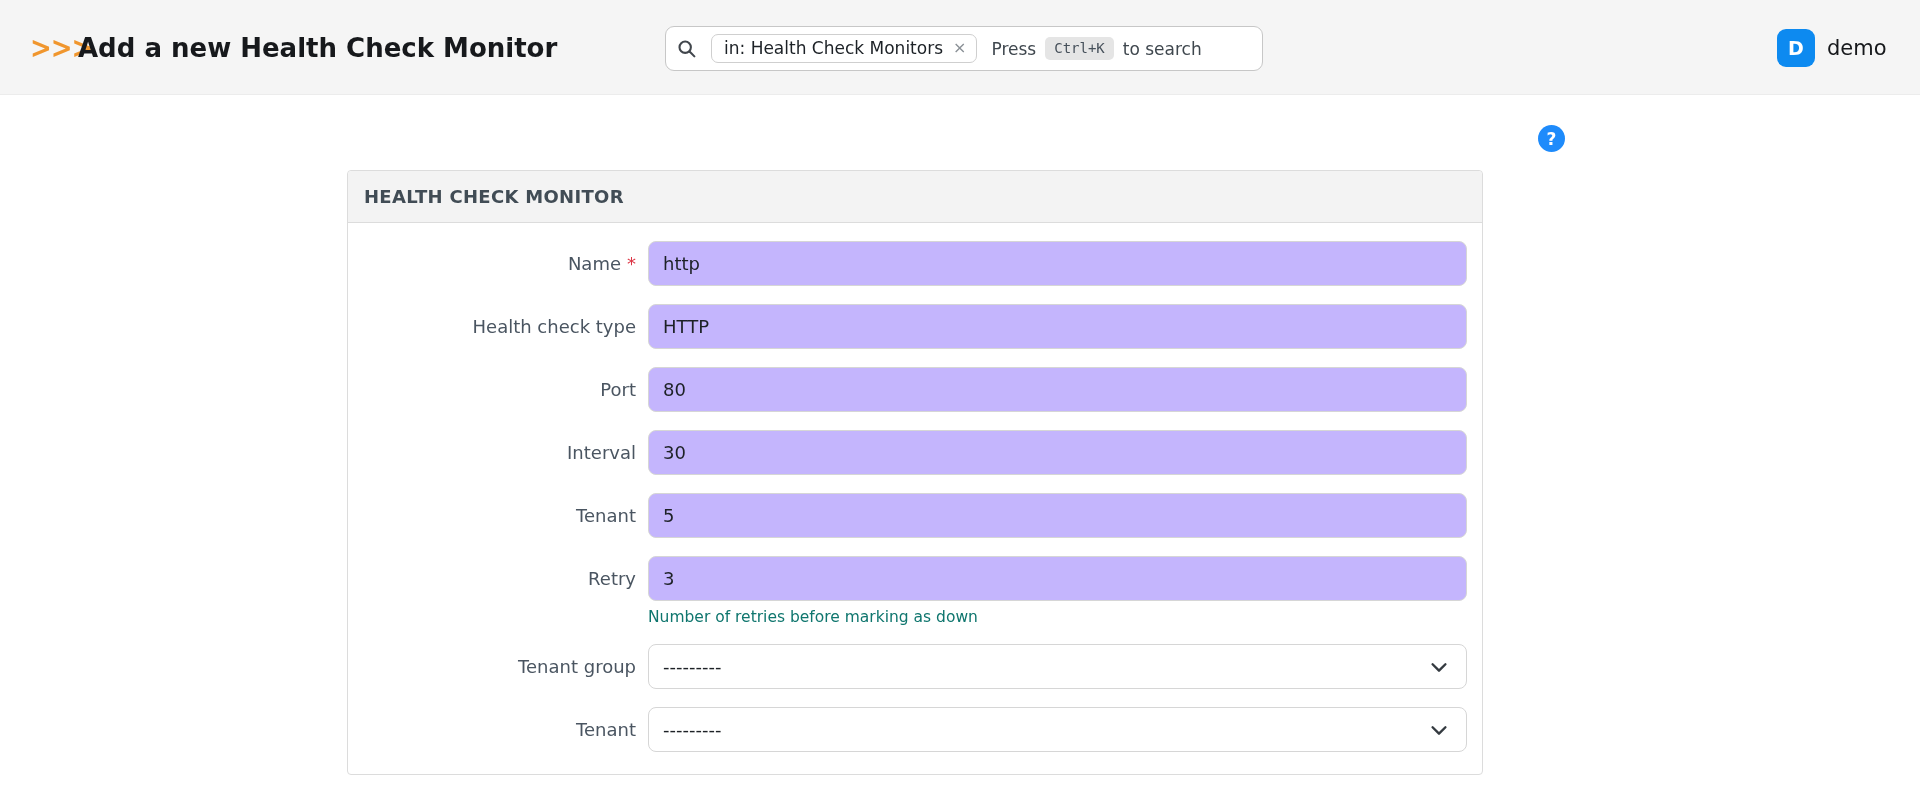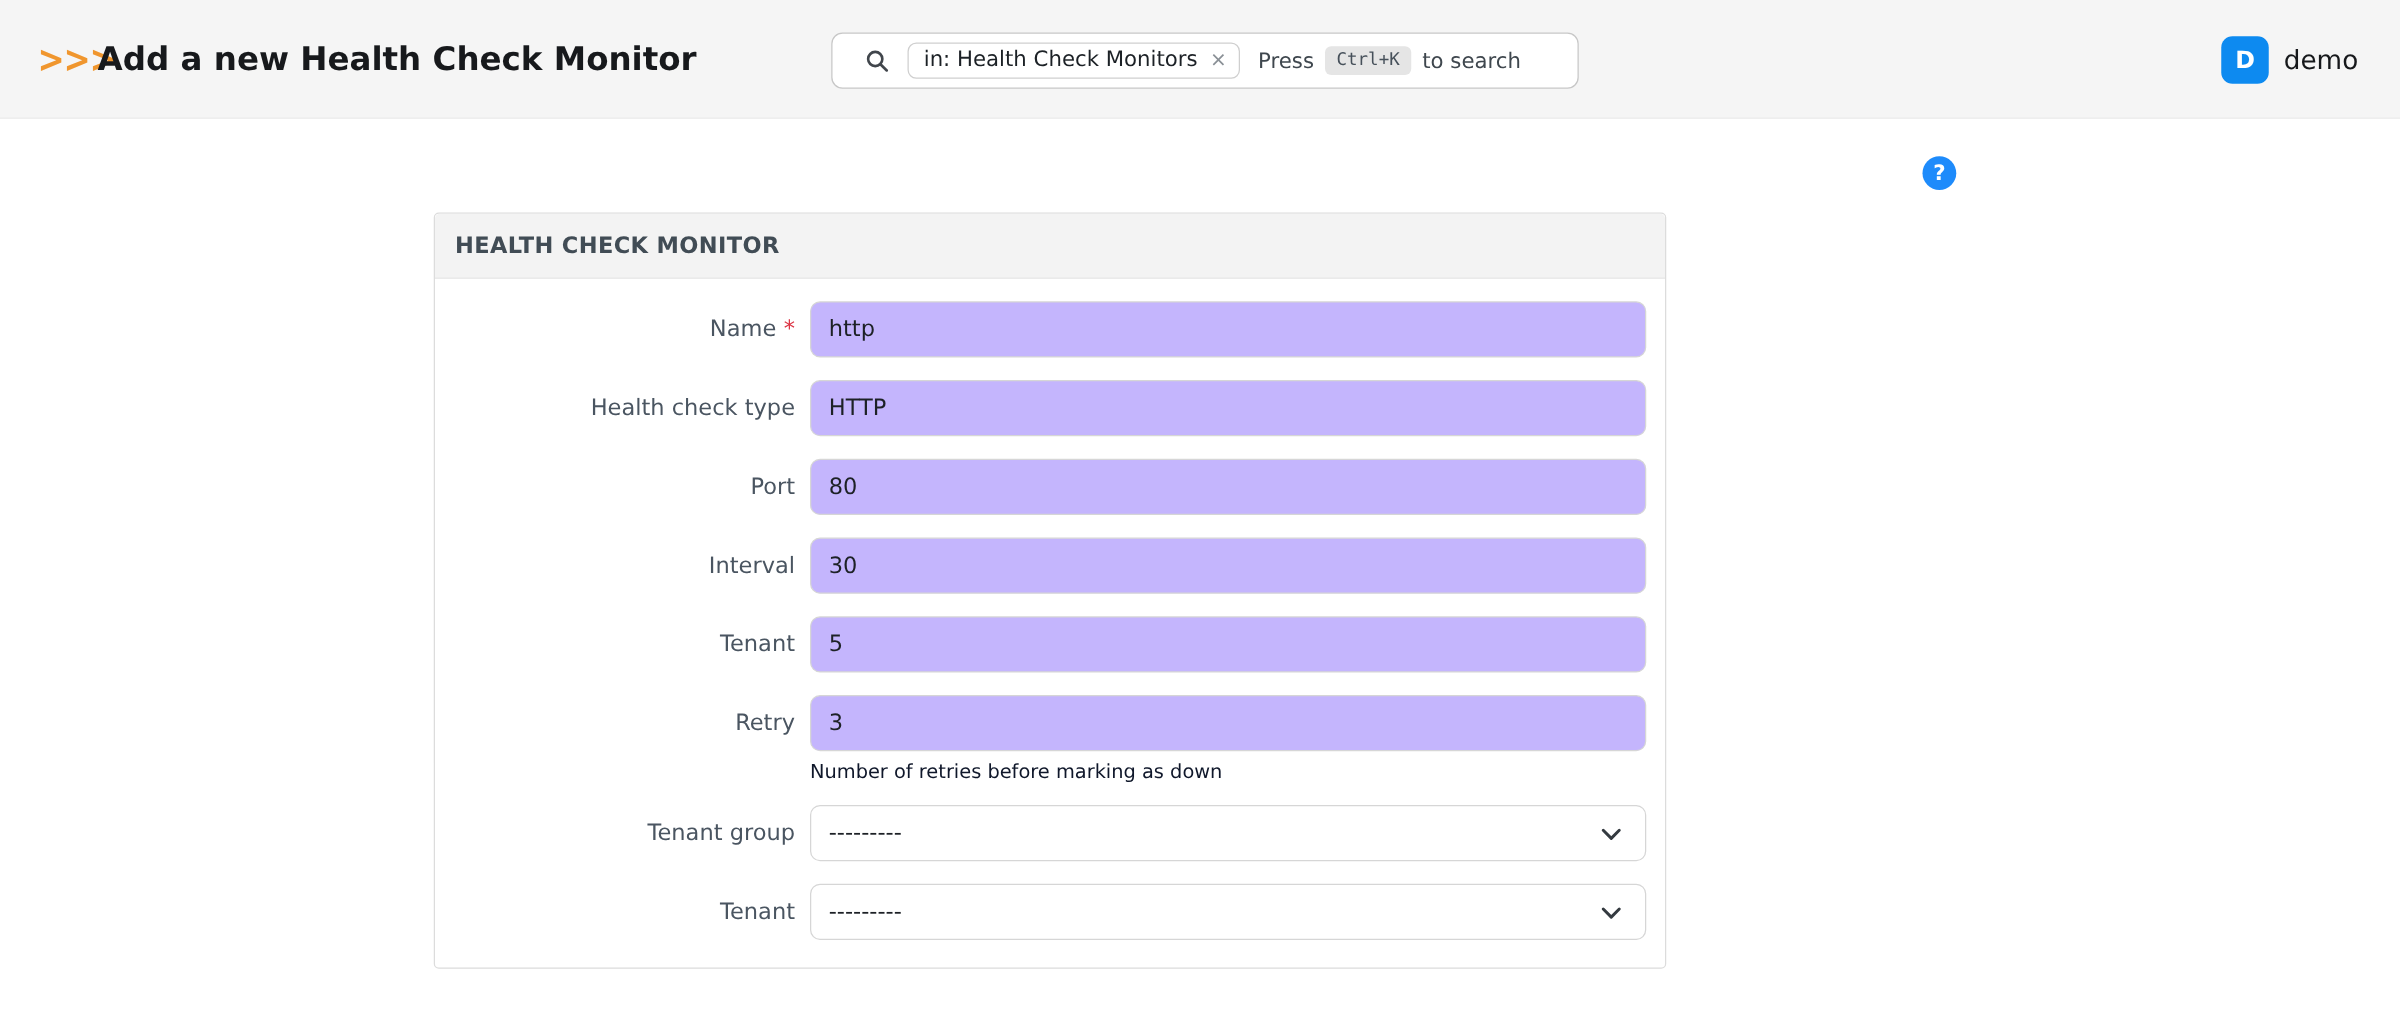--- a/index.html
+++ b/index.html
@@ -24,21 +24,21 @@
     transform: scaleY(1.15);
   }
   .page-title {
     position: absolute; left: 78px; top: 0; height: 95px;
     display: flex; align-items: center;
     font-size: 26px; font-weight: 700; color: #17191c;
   }
   .searchbox {
     position: absolute; left: 665px; top: 26px; width: 598px; height: 45px;
     background: #ffffff; border: 1px solid #c7c7c7; border-radius: 9px;
-    display: flex; align-items: center; padding: 0 19px;
+    display: flex; align-items: center; padding: 0 4px;
   }
   .search-icon { display: flex; align-items: center; margin-left: 6px; }
   .filter-chip {
     margin-left: 14px;
     border: 1px solid #cfcfcf; border-radius: 7px;
     padding: 3px 10px 4px 12px;
     display: flex; align-items: center; gap: 10px;
     font-size: 17px; color: #1c2126; background: #ffffff;
     white-space: nowrap;
   }
@@ -66,21 +66,21 @@
 
   
   .help-fab {
     position: absolute; left: 1538px; top: 125px;
     width: 27px; height: 27px; border-radius: 50%;
     background: #1e8bfb; color: #ffffff;
     display: flex; align-items: center; justify-content: center;
     font-size: 17px; font-weight: 700; cursor: pointer;
   }
   .card {
-    position: absolute; left: 347px; top: 170px; width: 986px;
+    position: absolute; left: 347px; top: 170px; width: 1136px;
     background: #ffffff; border: 1px solid #dcdcdc; border-radius: 4px;
   }
   .card-header {
     height: 52px; background: #f3f3f3; border-bottom: 1px solid #dcdcdc;
     border-radius: 4px 4px 0 0;
     display: flex; align-items: center; padding-left: 16px;
     font-size: 18px; font-weight: 700; color: #414c55; letter-spacing: 0.3px;
   }
   .card-body { padding: 18px 15px 16px 15px; }
 
@@ -102,21 +102,21 @@
     background: #c4b5fd; outline: none;
   }
   .select {
     width: 100%; height: 45px;
     border: 1px solid #d6d6d6; border-radius: 8px;
     padding: 0 14px; font-size: 18px; color: #1d2126;
     background: #ffffff; cursor: pointer;
     display: flex; align-items: center; justify-content: space-between;
   }
   .chevron { display: flex; align-items: center; margin-right: 2px; }
-  .help-text { margin-top: 7px; font-size: 15.5px; color: #0f172a; }
+  .help-text { margin-top: 7px; font-size: 15.5px; color: #0f766e; }
 </style>
 </head>
 <body>
 
 <header class="topbar">
   <div class="logo">&gt;&gt;&gt;</div>
   <h1 class="page-title">Add a new Health Check Monitor</h1>
 
   <div class="searchbox">
     <span class="search-icon">

